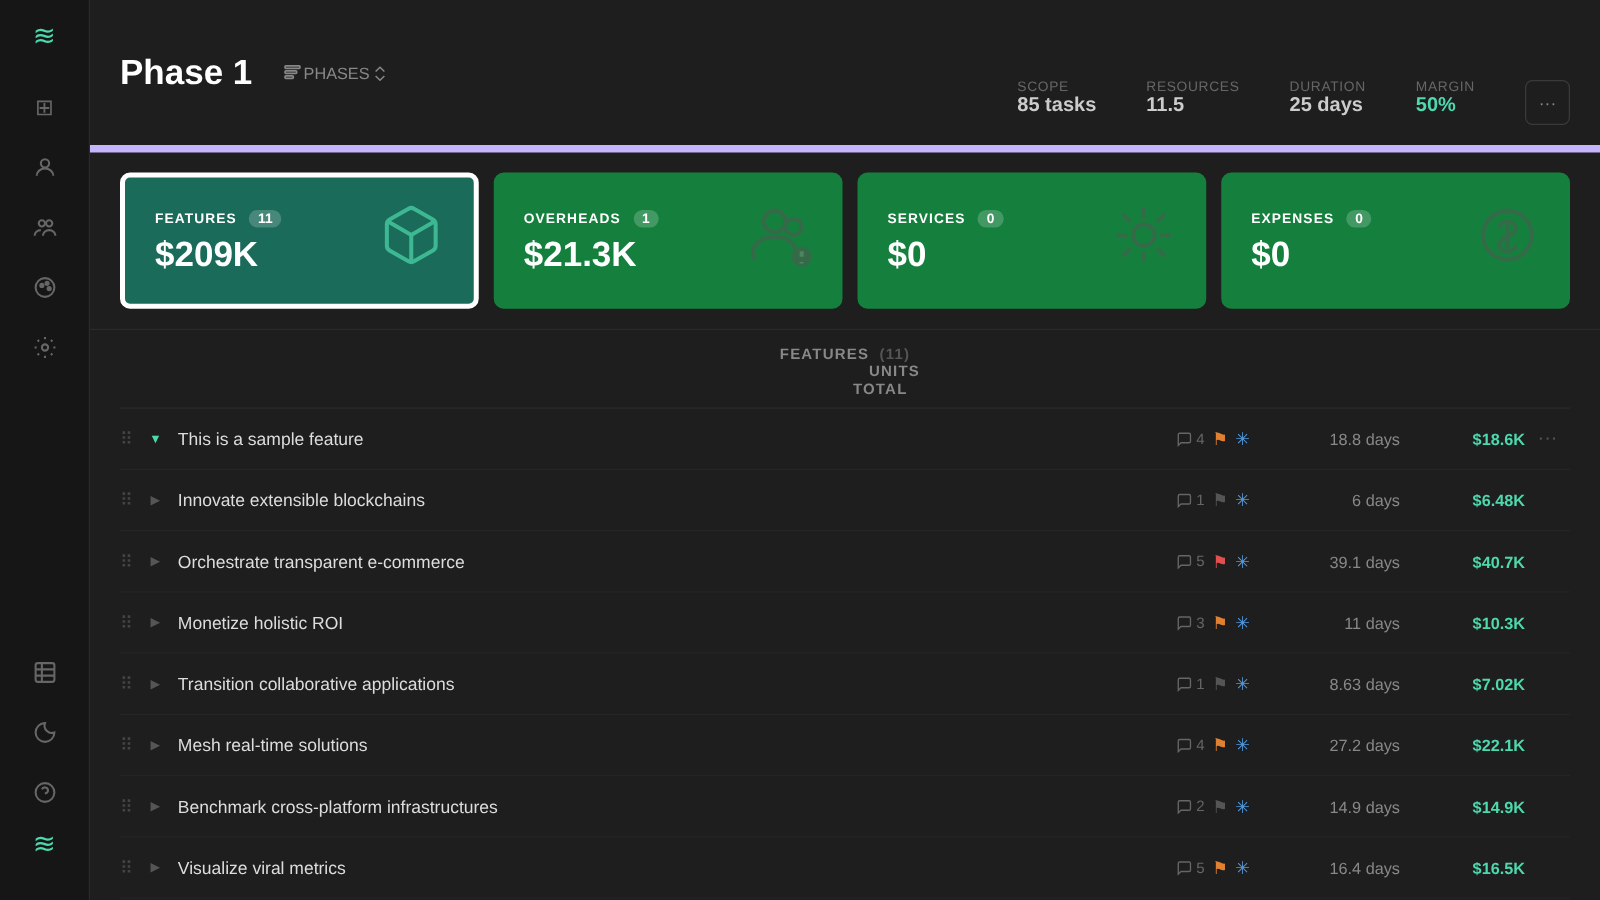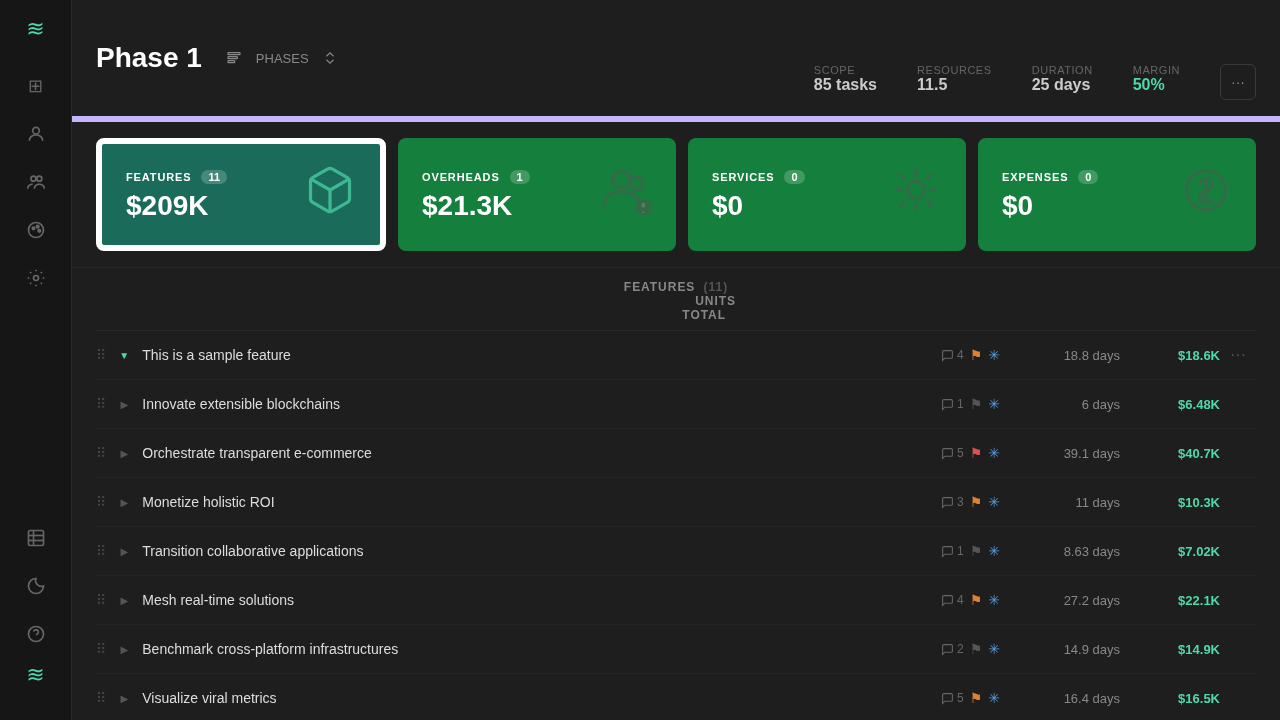--- a/index.html
+++ b/index.html
@@ -72,22 +72,22 @@
       align-items: center;
       gap: 16px;
     }
     .page-title {
       font-size: 28px;
       font-weight: 700;
       color: #ffffff;
     }
     .phases-btn {
       display: flex;
-      align-items: center;
-      gap: 14px;
+      align-items: flex-end;
+      gap: 1px;
       color: #888;
       font-size: 13px;
       cursor: pointer;
       padding: 4px 8px;
       border-radius: 4px;
     }
     .header-right {
       display: flex;
       gap: 40px;
       margin-top: 48px;
@@ -137,21 +137,21 @@
       background: #15803d;
       display: flex;
       align-items: center;
       justify-content: space-between;
       position: relative;
       overflow: hidden;
     }
     .card:last-child { margin-right: 0; }
     .card.active {
       background: #1a6b5a;
-      border: 6px solid #ffffff;
+      border: 4px solid #ffffff;
     }
     .card-info {}
     .card-label {
       font-size: 11px;
       font-weight: 700;
       text-transform: uppercase;
       letter-spacing: 0.08em;
       color: #fff;
     }
     .card-badge {

